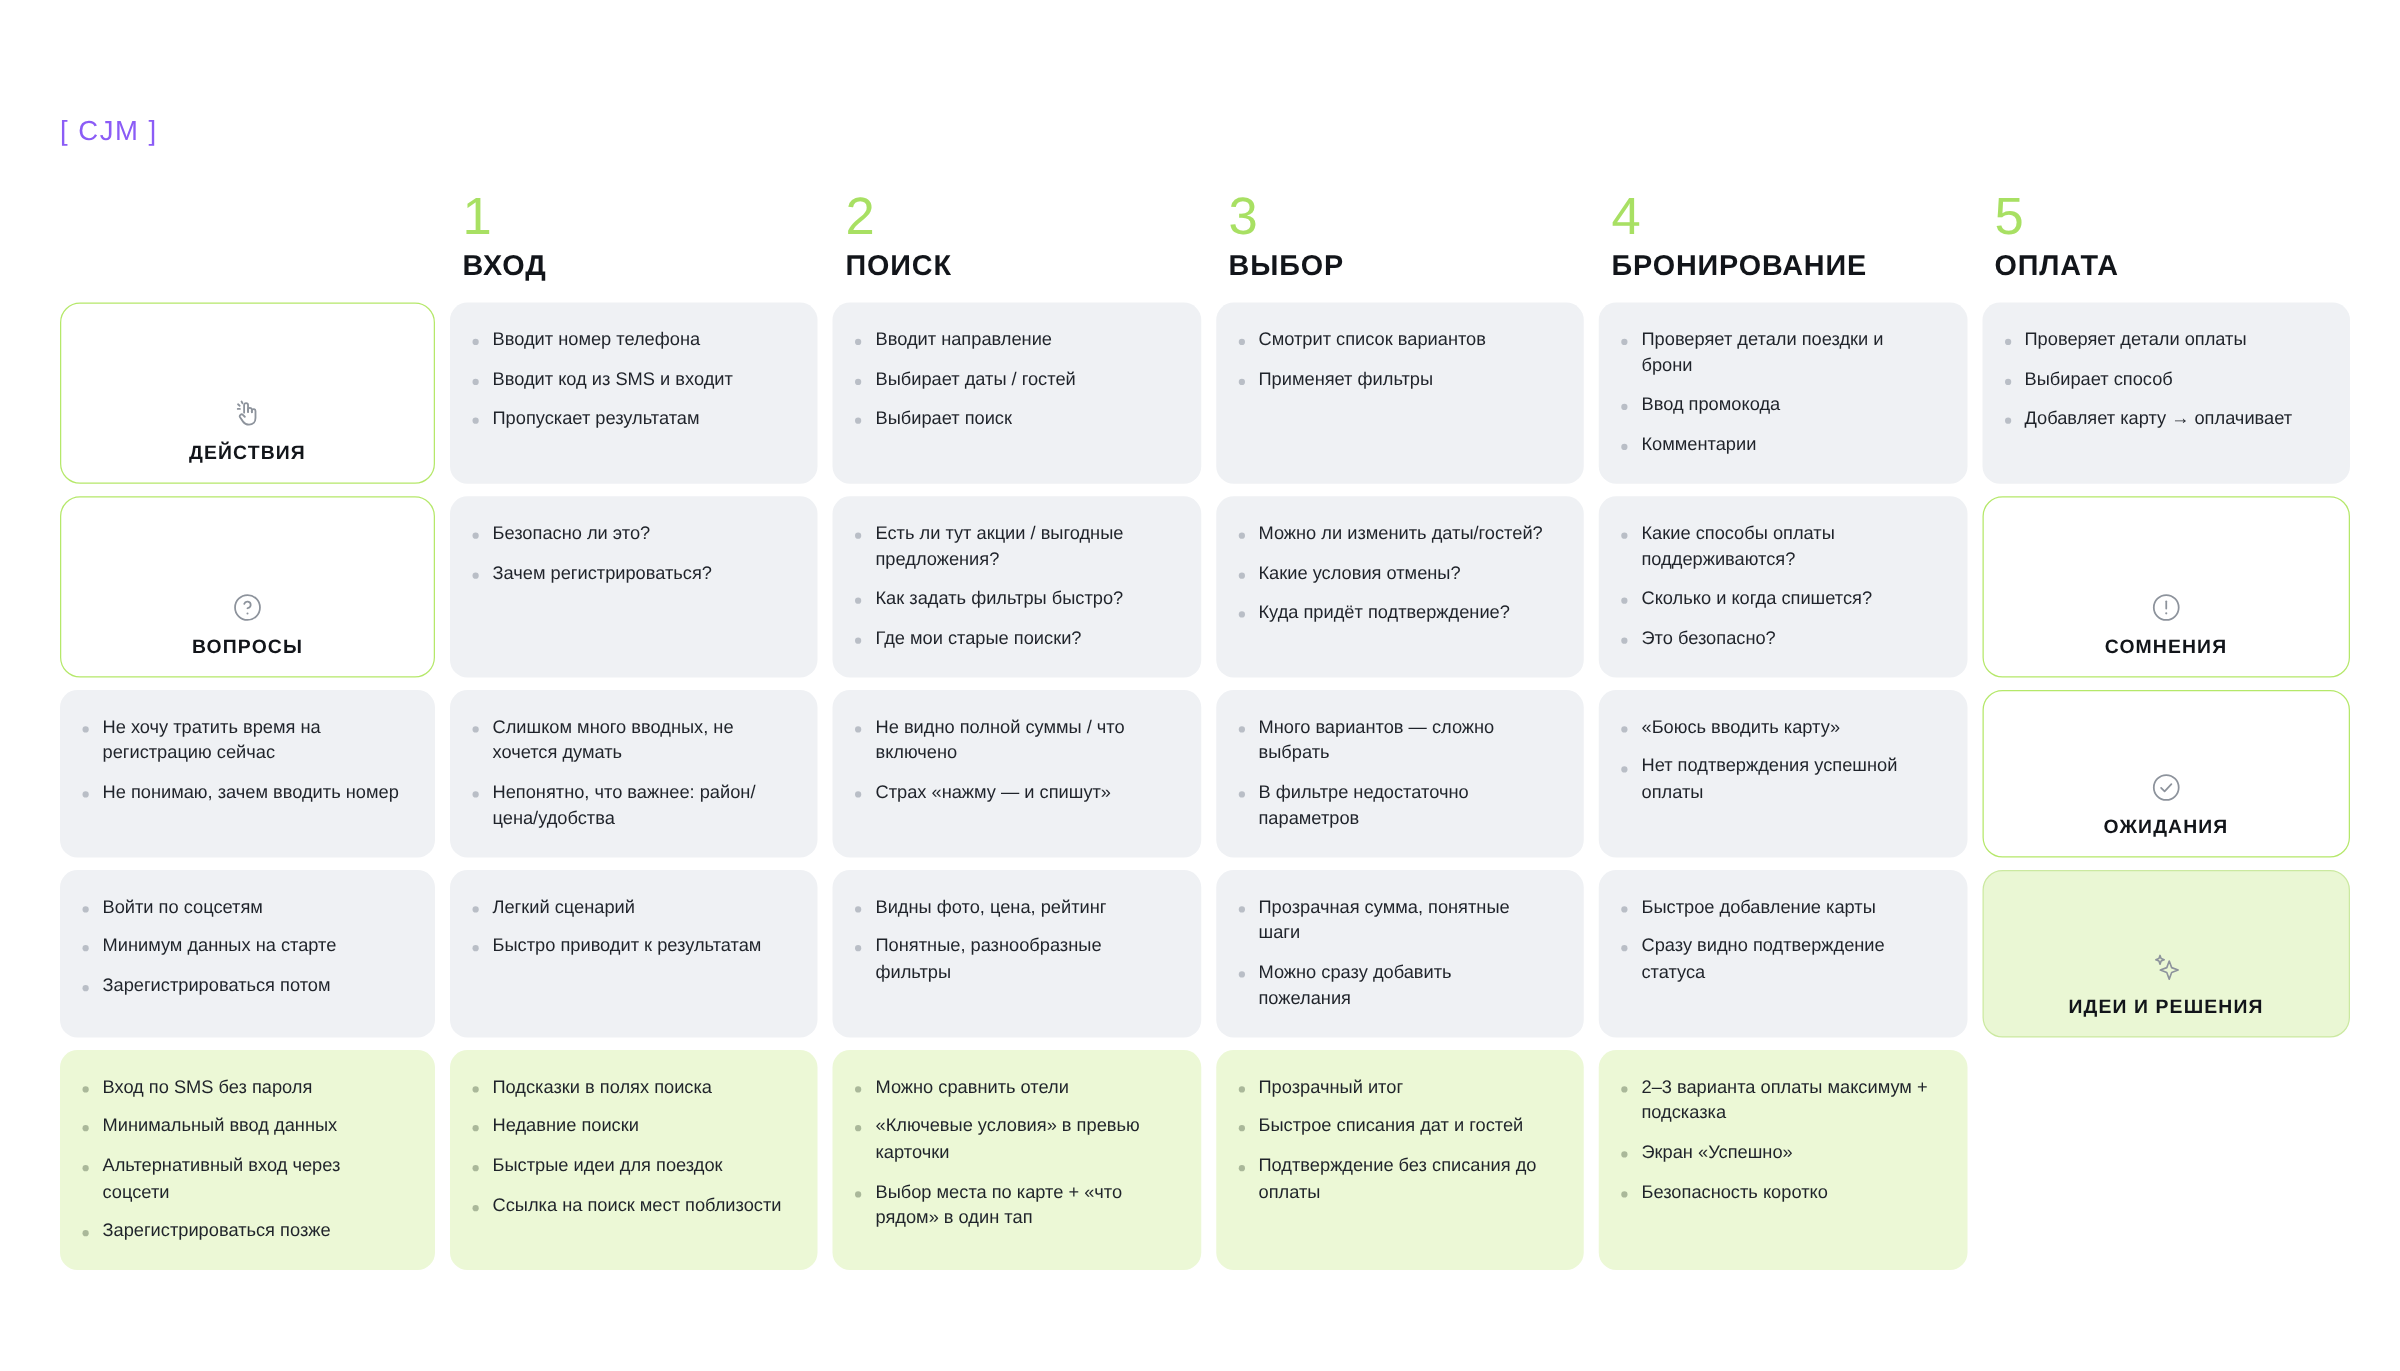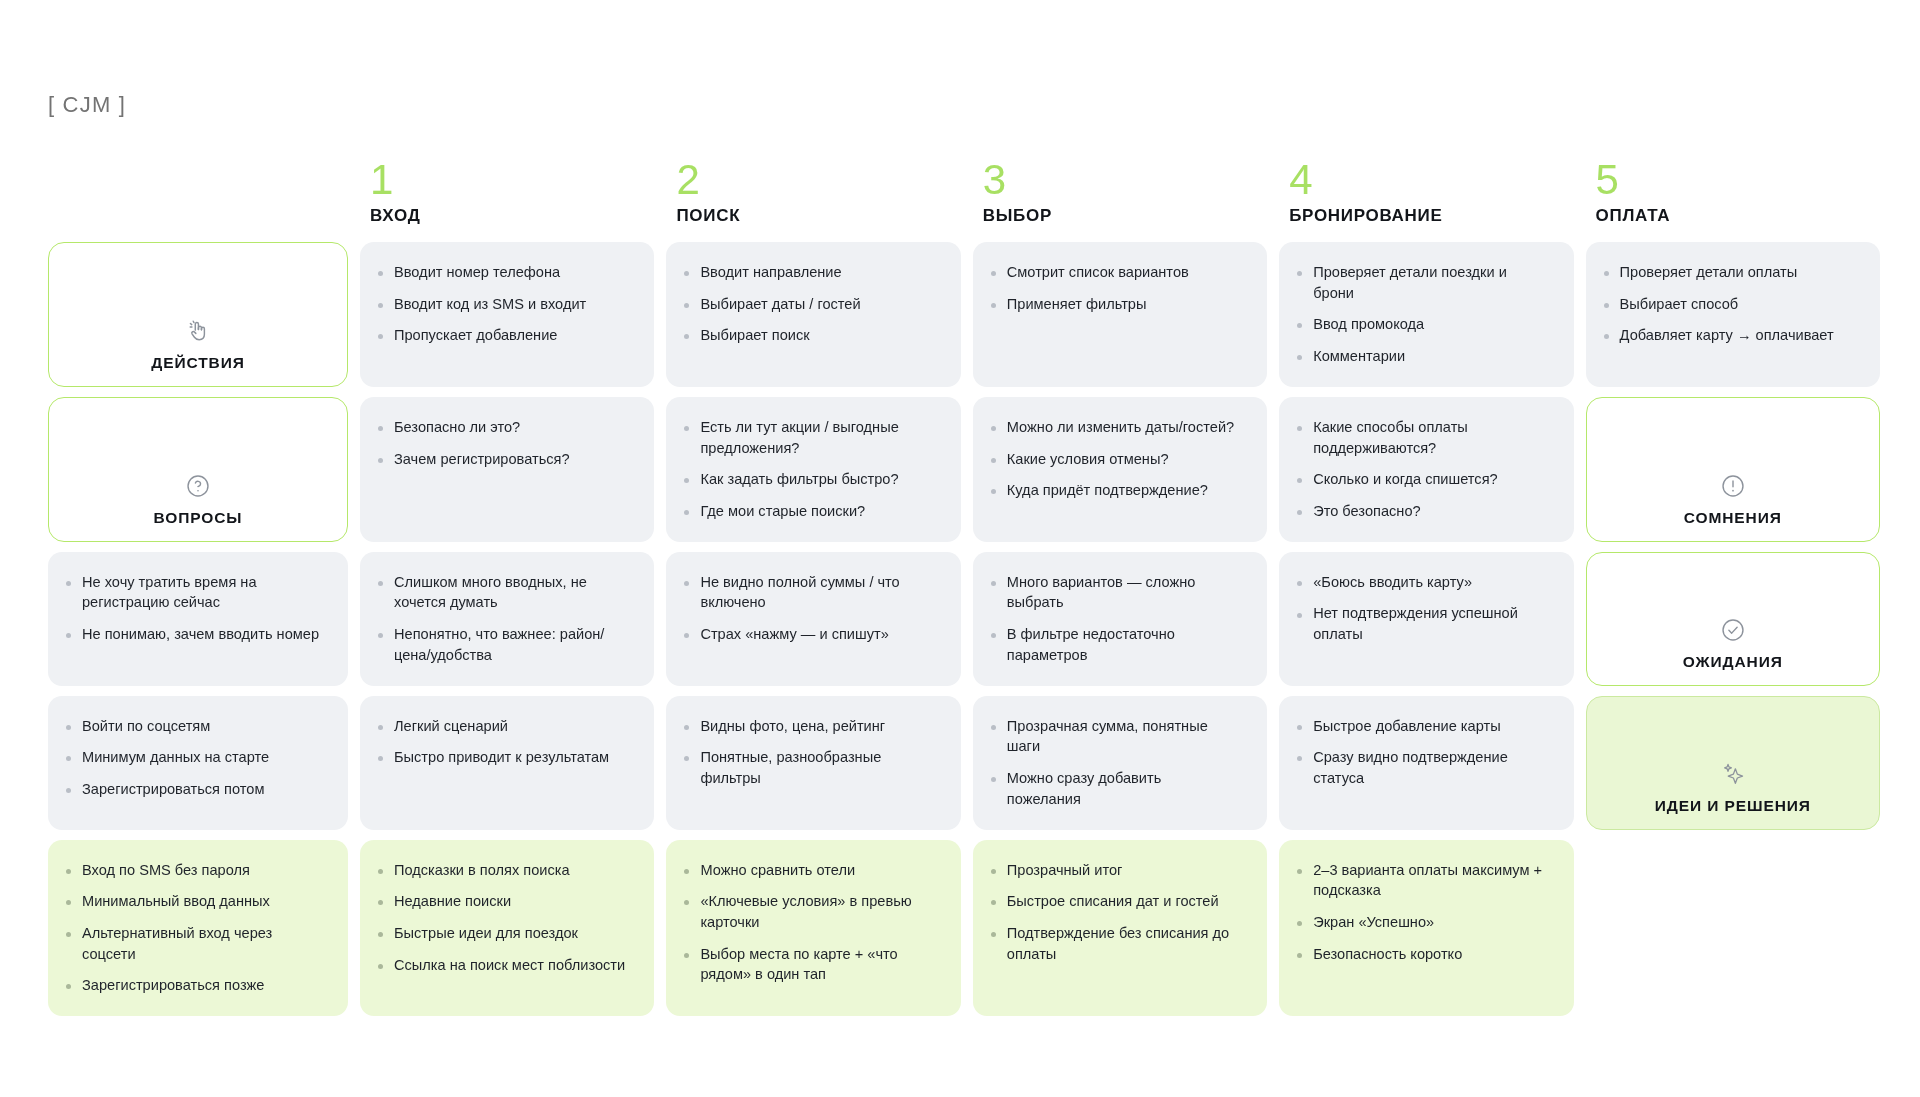--- a/index.html
+++ b/index.html
@@ -18,21 +18,21 @@
     background: #ffffff;
   }
 
   
   .board-title {
     position: absolute;
     left: 48px;
     top: 92px;
     font-size: 22px;
     letter-spacing: 1.2px;
-    color: #737373;
+    color: #8b5cf6;
     font-weight: 400;
   }
 
   
   .grid {
     position: absolute;
     left: 48px;
     top: 148px;
     width: 1832px;
     display: grid;
@@ -52,21 +52,21 @@
     min-height: 84px;
   }
   .col-num {
     font-size: 42px;
     line-height: 0.96;
     font-weight: 400;
     color: #a8e063;
     margin-bottom: 6px;
   }
   .col-label {
-    font-size: 17px;
+    font-size: 23px;
     font-weight: 700;
     letter-spacing: 0.7px;
     color: #12151a;
     text-transform: uppercase;
   }
 
   
   .row-label {
     border: 1.6px solid #b5e86a;
     border-radius: 16px;
@@ -165,21 +165,21 @@
             <path d="M15.2 10.9v-1a1.35 1.35 0 0 1 2.7 0v5.2c0 3-2 4.9-4.8 4.9-2.2 0-3.4-.8-4.4-2.2l-2.2-3.2a1.4 1.4 0 0 1 2.1-1.8l1.4 1.4"></path>
             <path d="M6.2 6.1 5 5m1.4 3.4H4.8M8.3 4.2 7.6 3"></path>
           </svg>
         </span>
         <div class="row-label-text">ДЕЙСТВИЯ</div>
       </div>
       <div class="cell">
         <ul>
           <li>Вводит номер телефона</li>
           <li>Вводит код из SMS и входит</li>
-          <li>Пропускает добавление</li>
+          <li>Пропускает результатам</li>
         </ul>
       </div>
       <div class="cell">
         <ul>
           <li>Вводит направление</li>
           <li>Выбирает даты / гостей</li>
           <li>Выбирает поиск</li>
         </ul>
       </div>
       <div class="cell">

